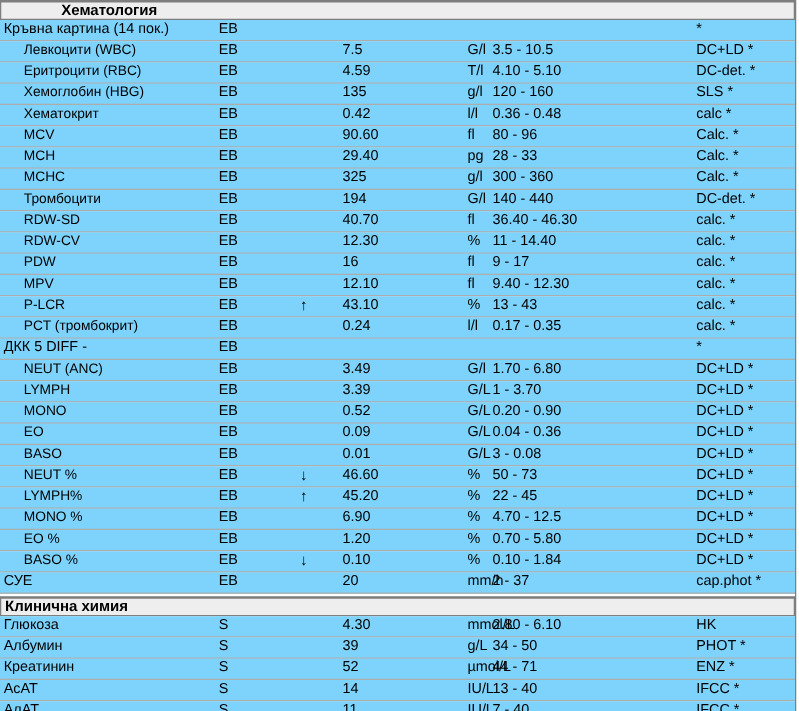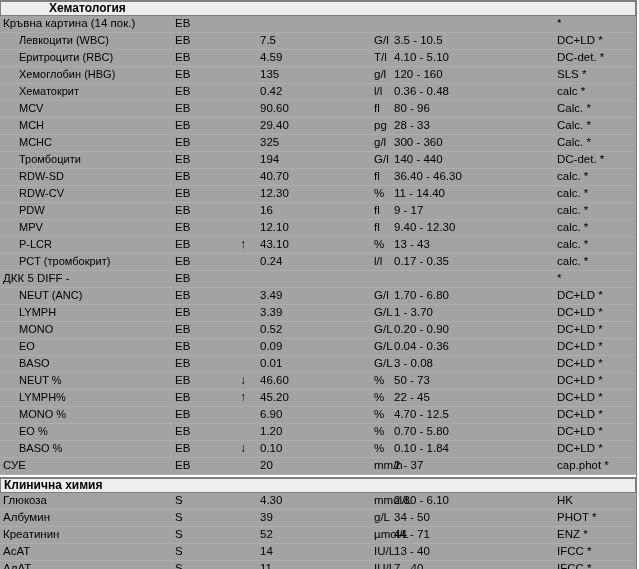--- a/index.html
+++ b/index.html
@@ -26,28 +26,28 @@
     padding-left:3px;
     white-space:nowrap;
   }
   .section-header.first{margin-top:0;padding-left:48px;}
   .row{
     position:relative;
     height:16px;
     line-height:15px;
     border-bottom:1px solid var(--row-border,#adadad);
     white-space:nowrap;
-    background:#a3a3a3;
+    background:#7dd3fc;
   }
   .cell{position:absolute;top:0;}
   .c-name{left:3px;}
   .c-name.indent{left:19px;font-size:11px;}
   .c-code{left:175px;}
   .c-flag{left:240px;font-weight:bold;font-size:12px;line-height:14px;}
-  .c-value{left:260px;}
+  .c-value{left:274px;}
   .c-unit{left:329px;margin-left:45px;}
   .c-range{left:394px;}
   .c-method{left:557px;}
 </style>
 </head>
 <body>
 
 <div class="report" id="report-table">
   <div class="section-header first">
     <span>Хематология</span>

